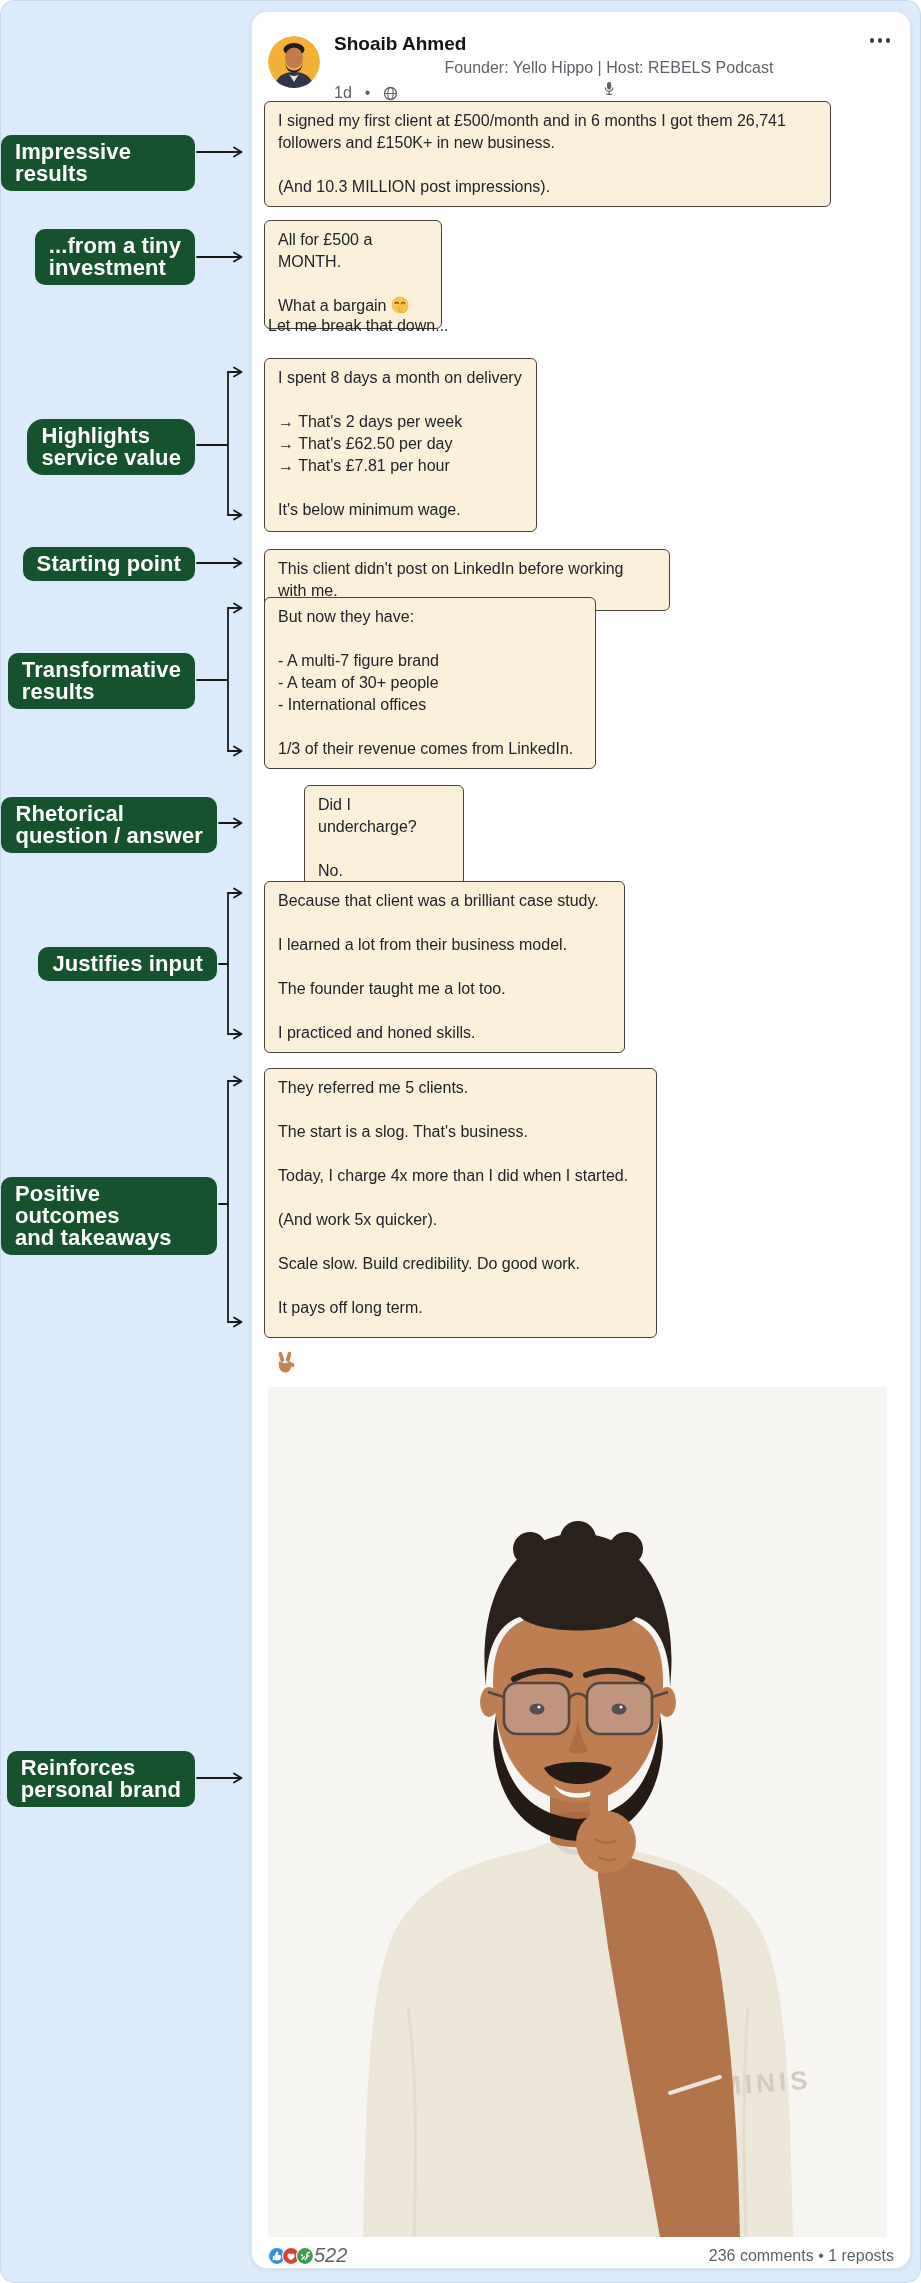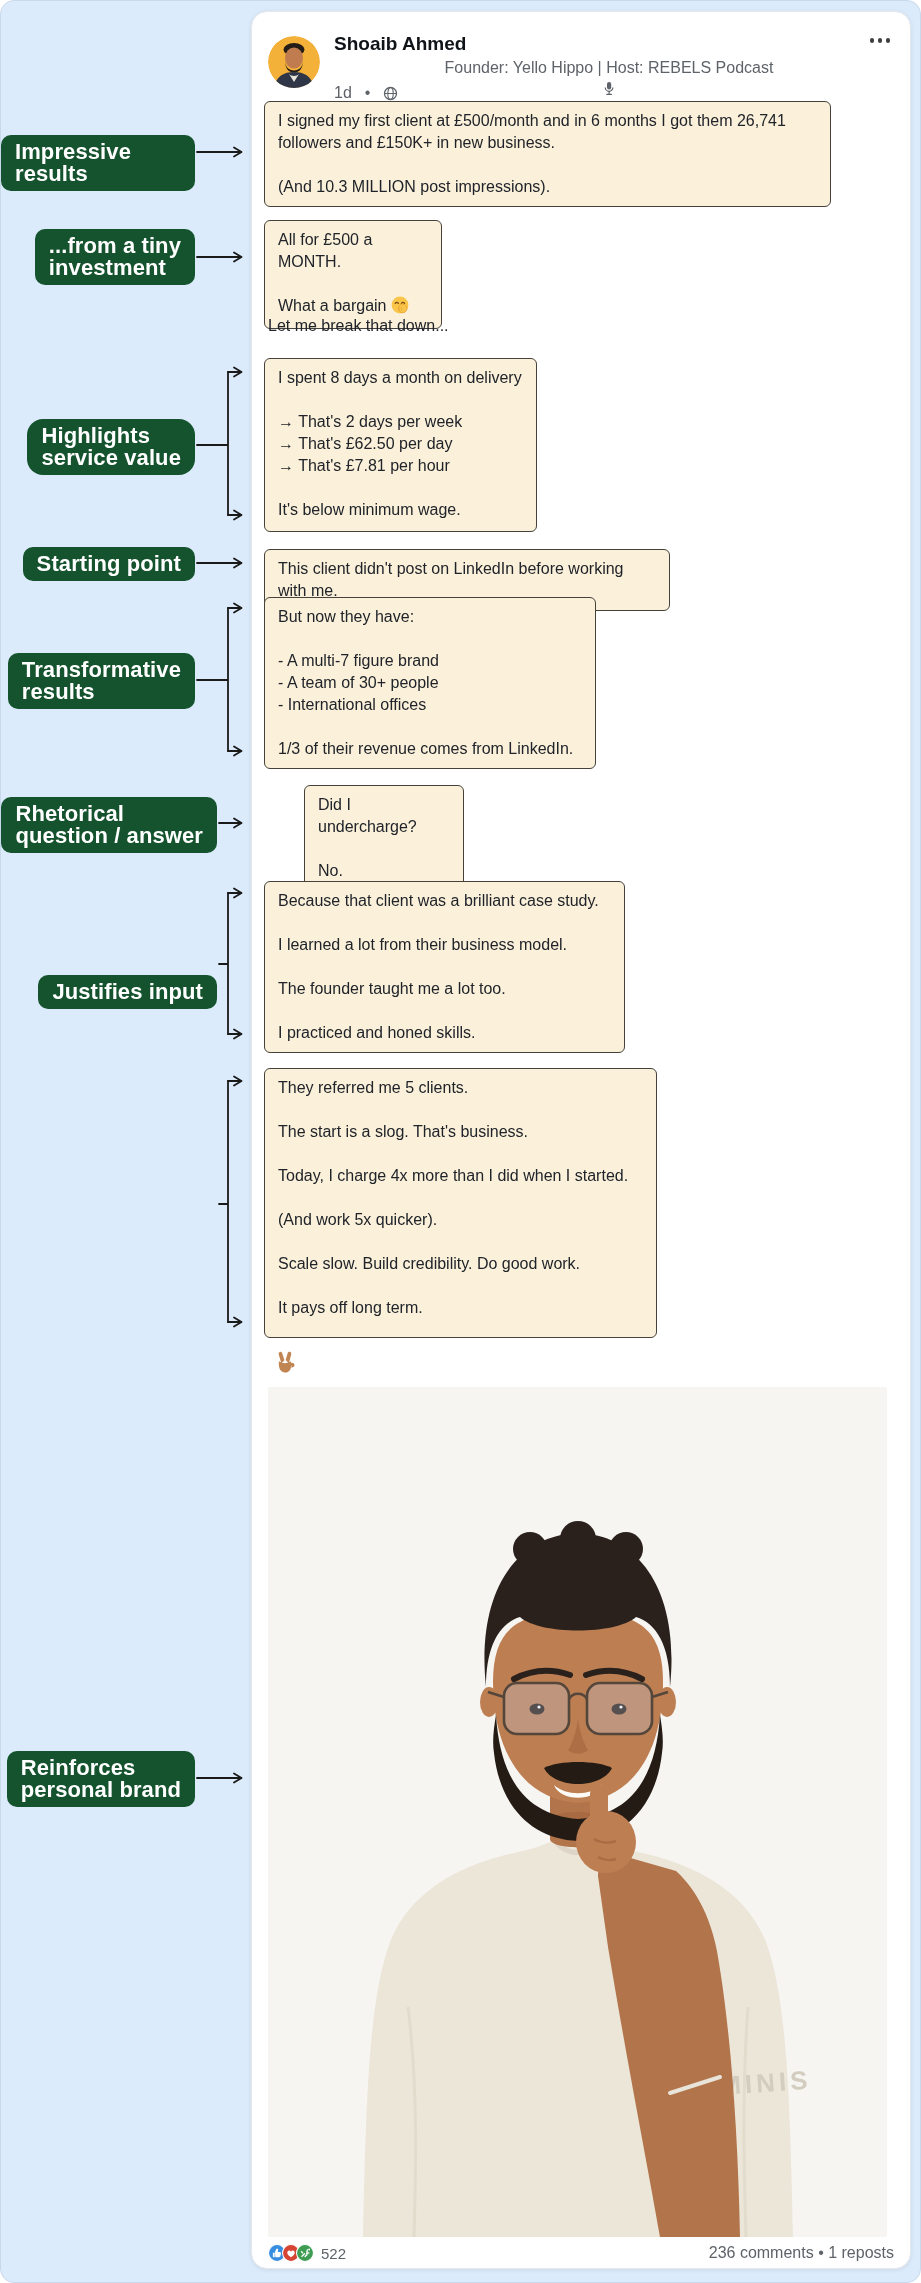--- a/index.html
+++ b/index.html
@@ -19,21 +19,21 @@
   .hl{position:absolute;background:#fbf1da;border:1.5px solid #46413a;border-radius:6px;padding:8px 13px;font-size:16px;line-height:22px;color:#20242a;white-space:pre-line;box-sizing:border-box;}
   .plain{position:absolute;font-size:16px;line-height:22px;color:#20242a;}
   .emoji-inline{display:inline-block;vertical-align:-3px;margin-left:4px;}
   .peace{position:absolute;left:20px;top:1337px;width:26px;height:26px;}
   .photo{position:absolute;left:16px;top:1375px;width:619px;height:850px;border-radius:2px;overflow:hidden;}
   
   .footer{position:absolute;left:16px;right:16px;top:2232px;display:flex;justify-content:space-between;align-items:center;}
   .reactions{display:flex;align-items:center;}
   .reactions .ric{width:18px;height:18px;border-radius:50%;}
   .ric+.ric{margin-left:-4px;}
-  .rcount{margin-left:7px;font-size:15px;color:#5e6369;}
+  .rcount{font-size:20px;color:#5e6369;font-style:italic;}
   .engagement{font-size:16px;color:#5e6369;}
 </style>
 </head>
 <body>
 
 <div class="page">
 
   <svg class="arrow-layer" width="921" height="2283" viewBox="0 0 921 2283">
     <defs>
       <marker id="ah" viewBox="0 0 12 12" refX="9" refY="6" markerWidth="12" markerHeight="12" orient="auto" markerUnits="userSpaceOnUse">
@@ -64,21 +64,23 @@
   <div class="pill" style="right:725px;top:134px;">Impressive results</div>
   <div class="pill" style="right:725px;top:228px;">...from a tiny
 investment</div>
   <div class="pill" style="right:725px;top:418px;border-radius:16px;">Highlights
 service value</div>
   <div class="pill" style="right:725px;top:546px;">Starting point</div>
   <div class="pill" style="right:725px;top:652px;">Transformative
 results</div>
   <div class="pill" style="right:703px;top:796px;">Rhetorical
 question / answer</div>
-  <div class="pill" style="right:703px;top:946px;margin-top:28px;">Justifies input</div>
+  <div class="pill" style="right:703px;top:946px;">Justifies input</div>
+  <div class="pill" style="right:703px;top:1176px;">Positive outcomes
+and takeaways</div>
   <div class="pill" style="right:725px;top:1750px;">Reinforces
 personal brand</div>
 
   <div class="card">
 
     <div class="avatar">
       <svg width="52" height="52" viewBox="0 0 52 52">
         <circle cx="26" cy="26" r="26" fill="#f4b13a"></circle>
         <ellipse cx="26" cy="13.5" rx="10.5" ry="6.5" fill="#241c17"></ellipse>
         <ellipse cx="26" cy="22" rx="9" ry="10.5" fill="#c07c4e"></ellipse>

